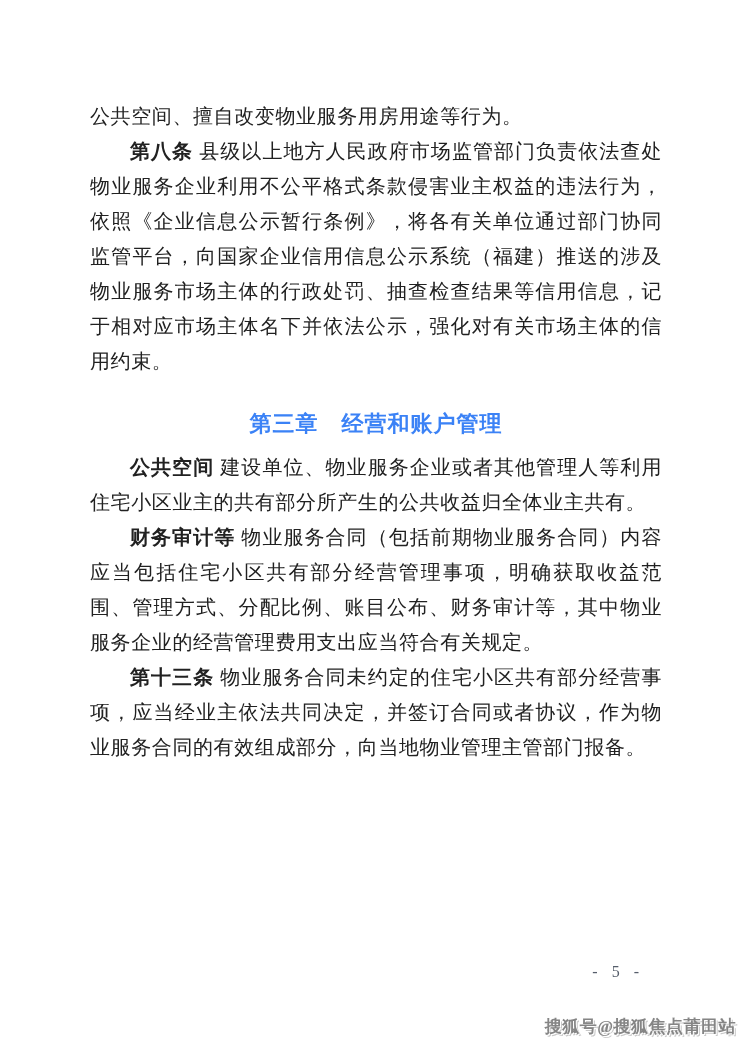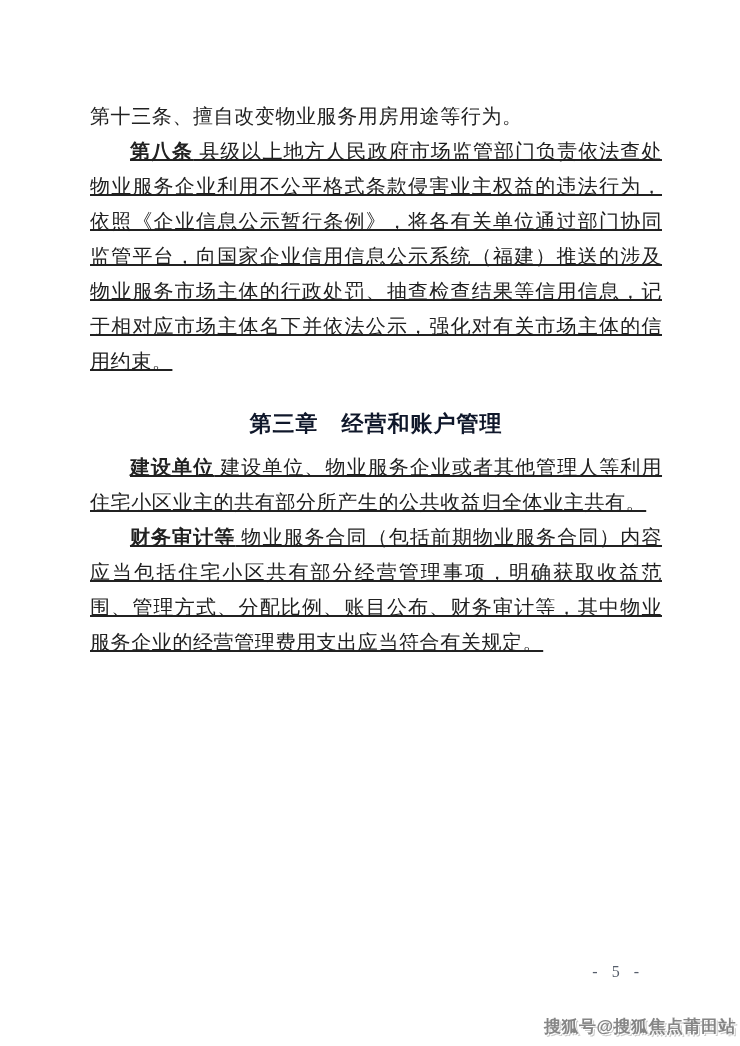--- a/index.html
+++ b/index.html
@@ -24,30 +24,29 @@
     font-size: 20px;
     line-height: 35px;
     text-align: justify;
   }
   .doc-body p.para {
     margin: 0;
     letter-spacing: 0.6px;
   }
   .doc-body p.indent {
     text-indent: 2em;
-    text-decoration: underline;
   }
   .doc-body p.para b {
     font-weight: 700;
   }
   .doc-body h2.chapter {
     font-family: "Liberation Sans", "DejaVu Sans", sans-serif;
     font-weight: 700;
     font-size: 22px;
-    color: #0f172a;
+    color: #3b82f6;
     text-align: center;
     text-indent: 0;
     letter-spacing: 1px;
     margin: 28px 0 10px 0;
     line-height: 33px;
   }
   .page-number {
     position: absolute;
     top: 963px;
     right: 96px;
@@ -58,29 +57,30 @@
   }
   .watermark {
     position: absolute;
     top: 1015px;
     right: 4px;
     font-size: 17px;
     font-weight: 700;
     letter-spacing: 0.5px;
     color: #858585;
     text-shadow: 1px 1px 0 #ffffff, 2px 2px 0 #c9c9c9;
-    font-family: Liberation Sans, sans-serif;
+    font-family: Liberation Serif, serif;
   }
 </style>
 </head>
 <body>
 
 <div class="sheet">
   <div class="doc-body">
-      <p class="para">第十三条、擅自改变物业服务用房用途等行为。</p>
+      <p class="para">公共空间、擅自改变物业服务用房用途等行为。</p>
       <p class="para indent"><b>第八条</b>&nbsp;县级以上地方人民政府市场监管部门负责依法查处物业服务企业利用不公平格式条款侵害业主权益的违法行为，依照《企业信息公示暂行条例》，将各有关单位通过部门协同监管平台，向国家企业信用信息公示系统（福建）推送的涉及物业服务市场主体的行政处罚、抽查检查结果等信用信息，记于相对应市场主体名下并依法公示，强化对有关市场主体的信用约束。</p>
       <h2 class="chapter">第三章　经营和账户管理</h2>
-      <p class="para indent"><b>建设单位</b>&nbsp;建设单位、物业服务企业或者其他管理人等利用住宅小区业主的共有部分所产生的公共收益归全体业主共有。</p>
+      <p class="para indent"><b>公共空间</b>&nbsp;建设单位、物业服务企业或者其他管理人等利用住宅小区业主的共有部分所产生的公共收益归全体业主共有。</p>
       <p class="para indent"><b>财务审计等</b>&nbsp;物业服务合同（包括前期物业服务合同）内容应当包括住宅小区共有部分经营管理事项，明确获取收益范围、管理方式、分配比例、账目公布、财务审计等，其中物业服务企业的经营管理费用支出应当符合有关规定。</p>
+      <p class="para indent"><b>第十三条</b>&nbsp;物业服务合同未约定的住宅小区共有部分经营事项，应当经业主依法共同决定，并签订合同或者协议，作为物业服务合同的有效组成部分，向当地物业管理主管部门报备。</p>
     </div>
   <div class="page-number">- 5 -</div>
   <div class="watermark">搜狐号@搜狐焦点莆田站</div>
 </div>
 
 </body></html>

